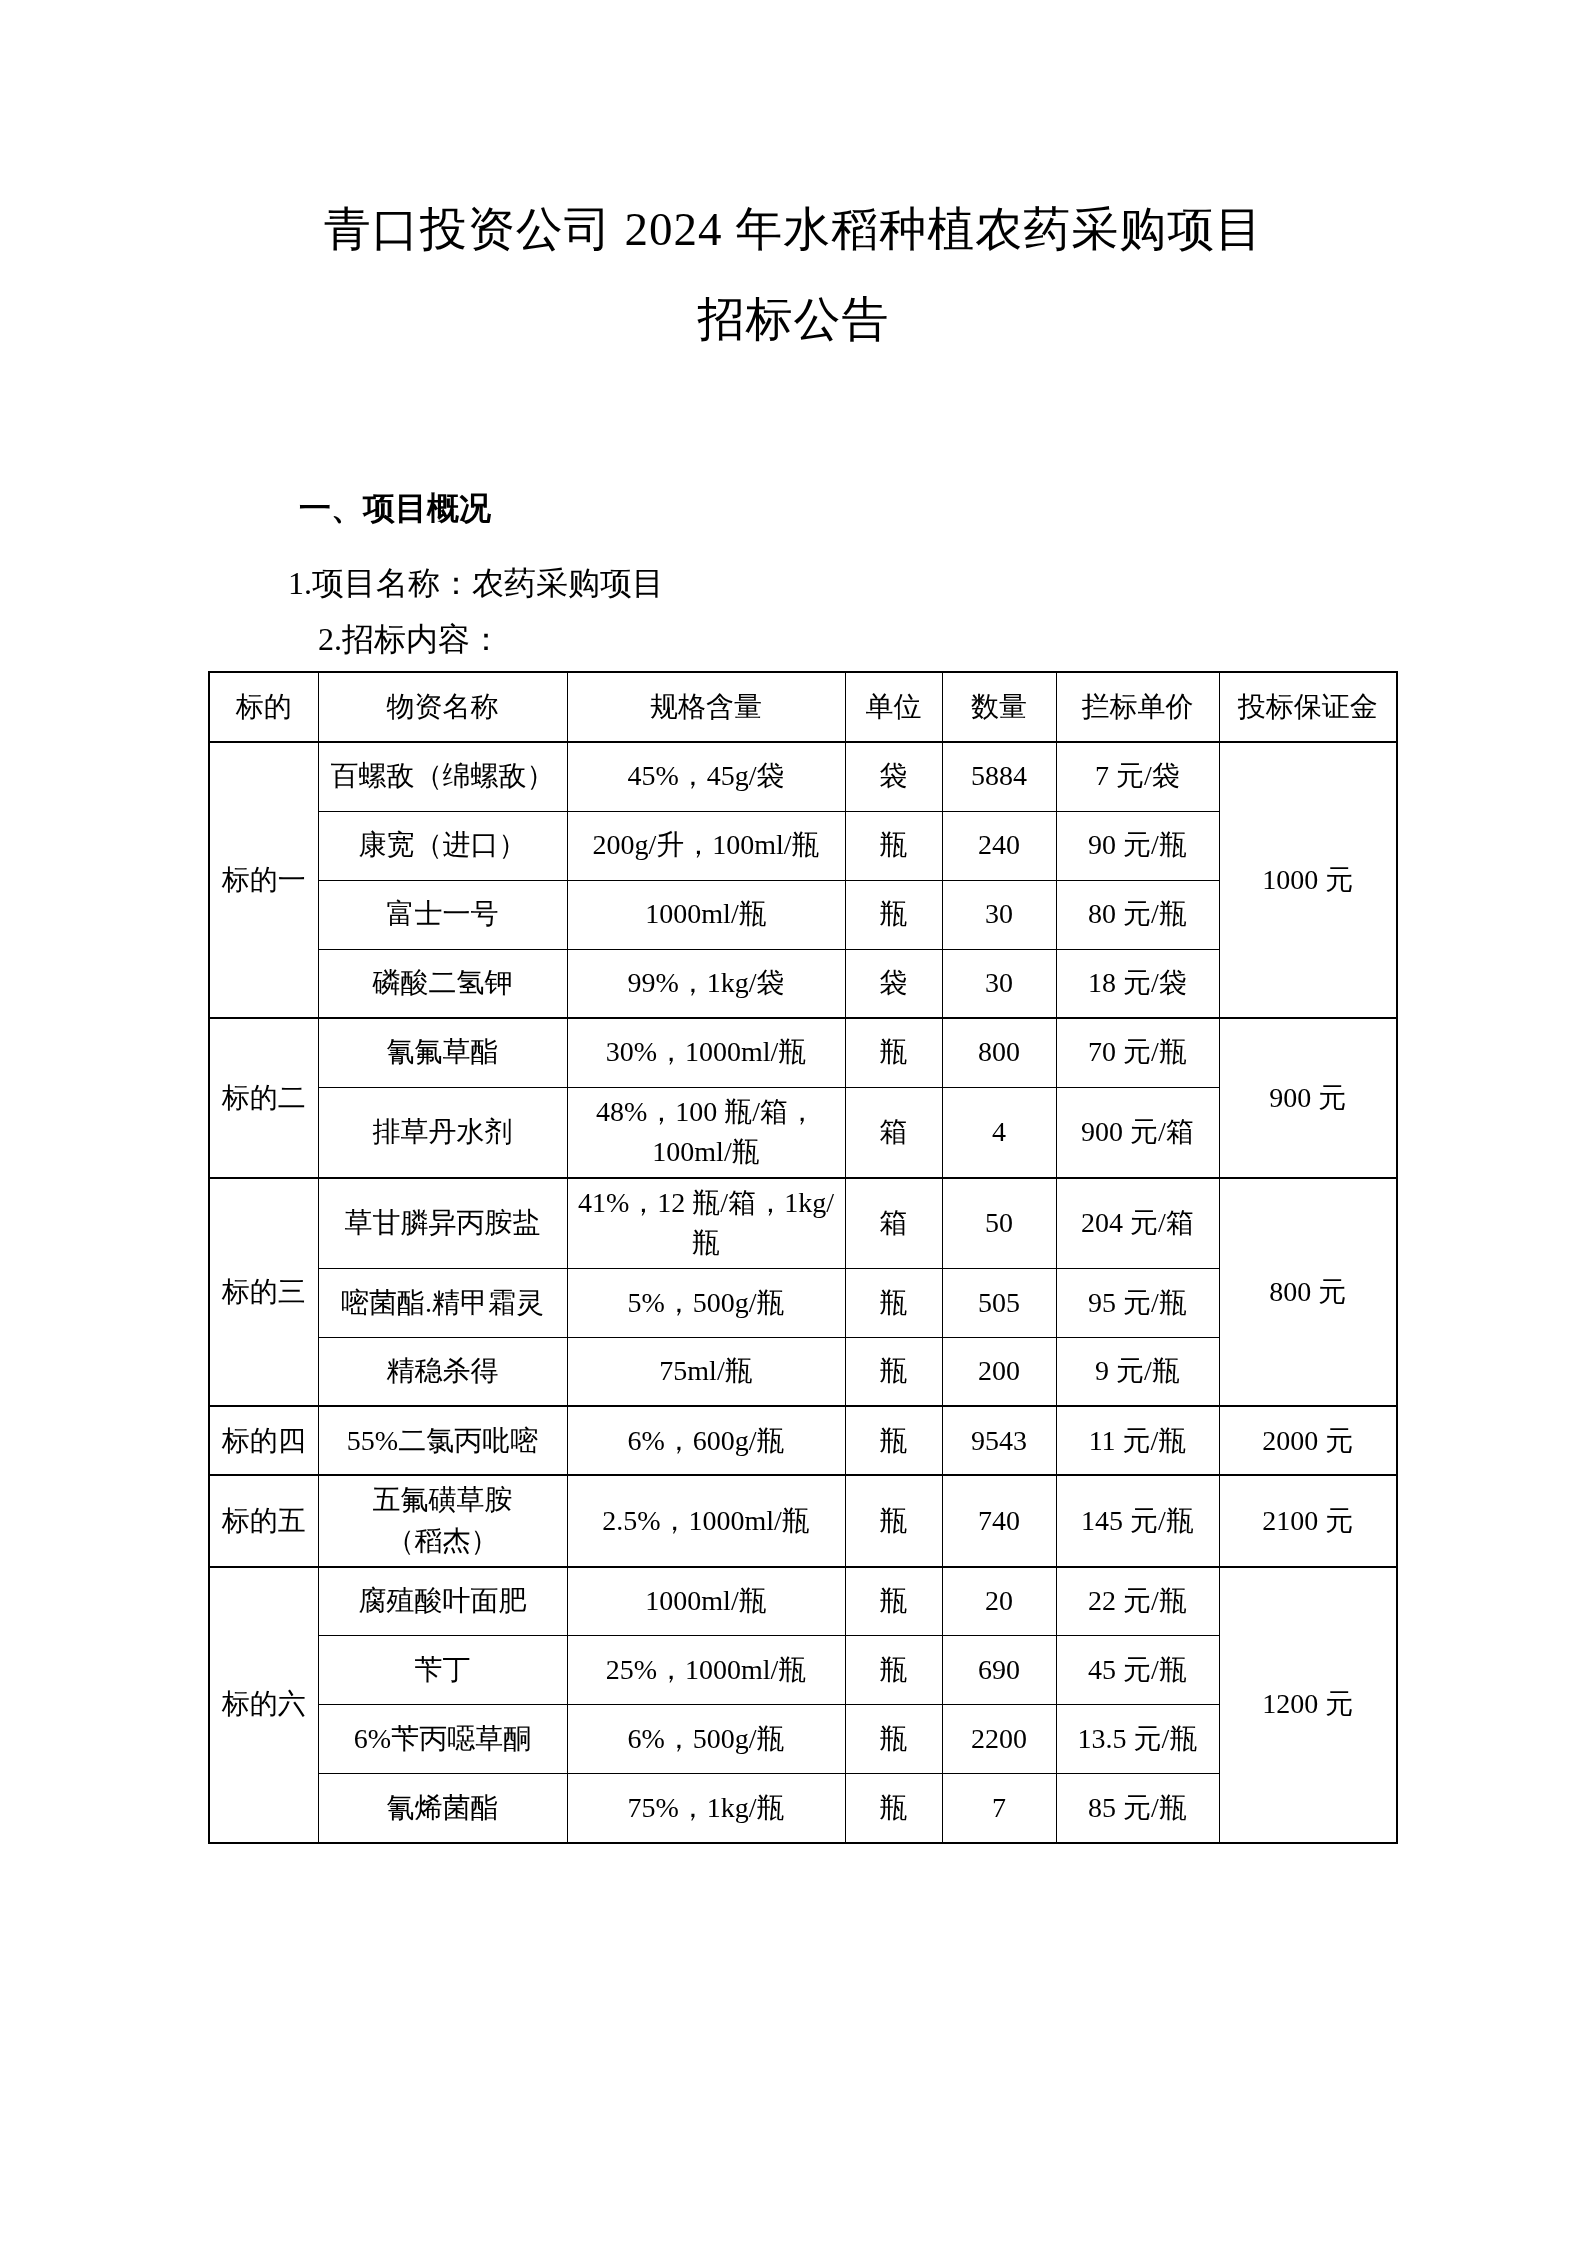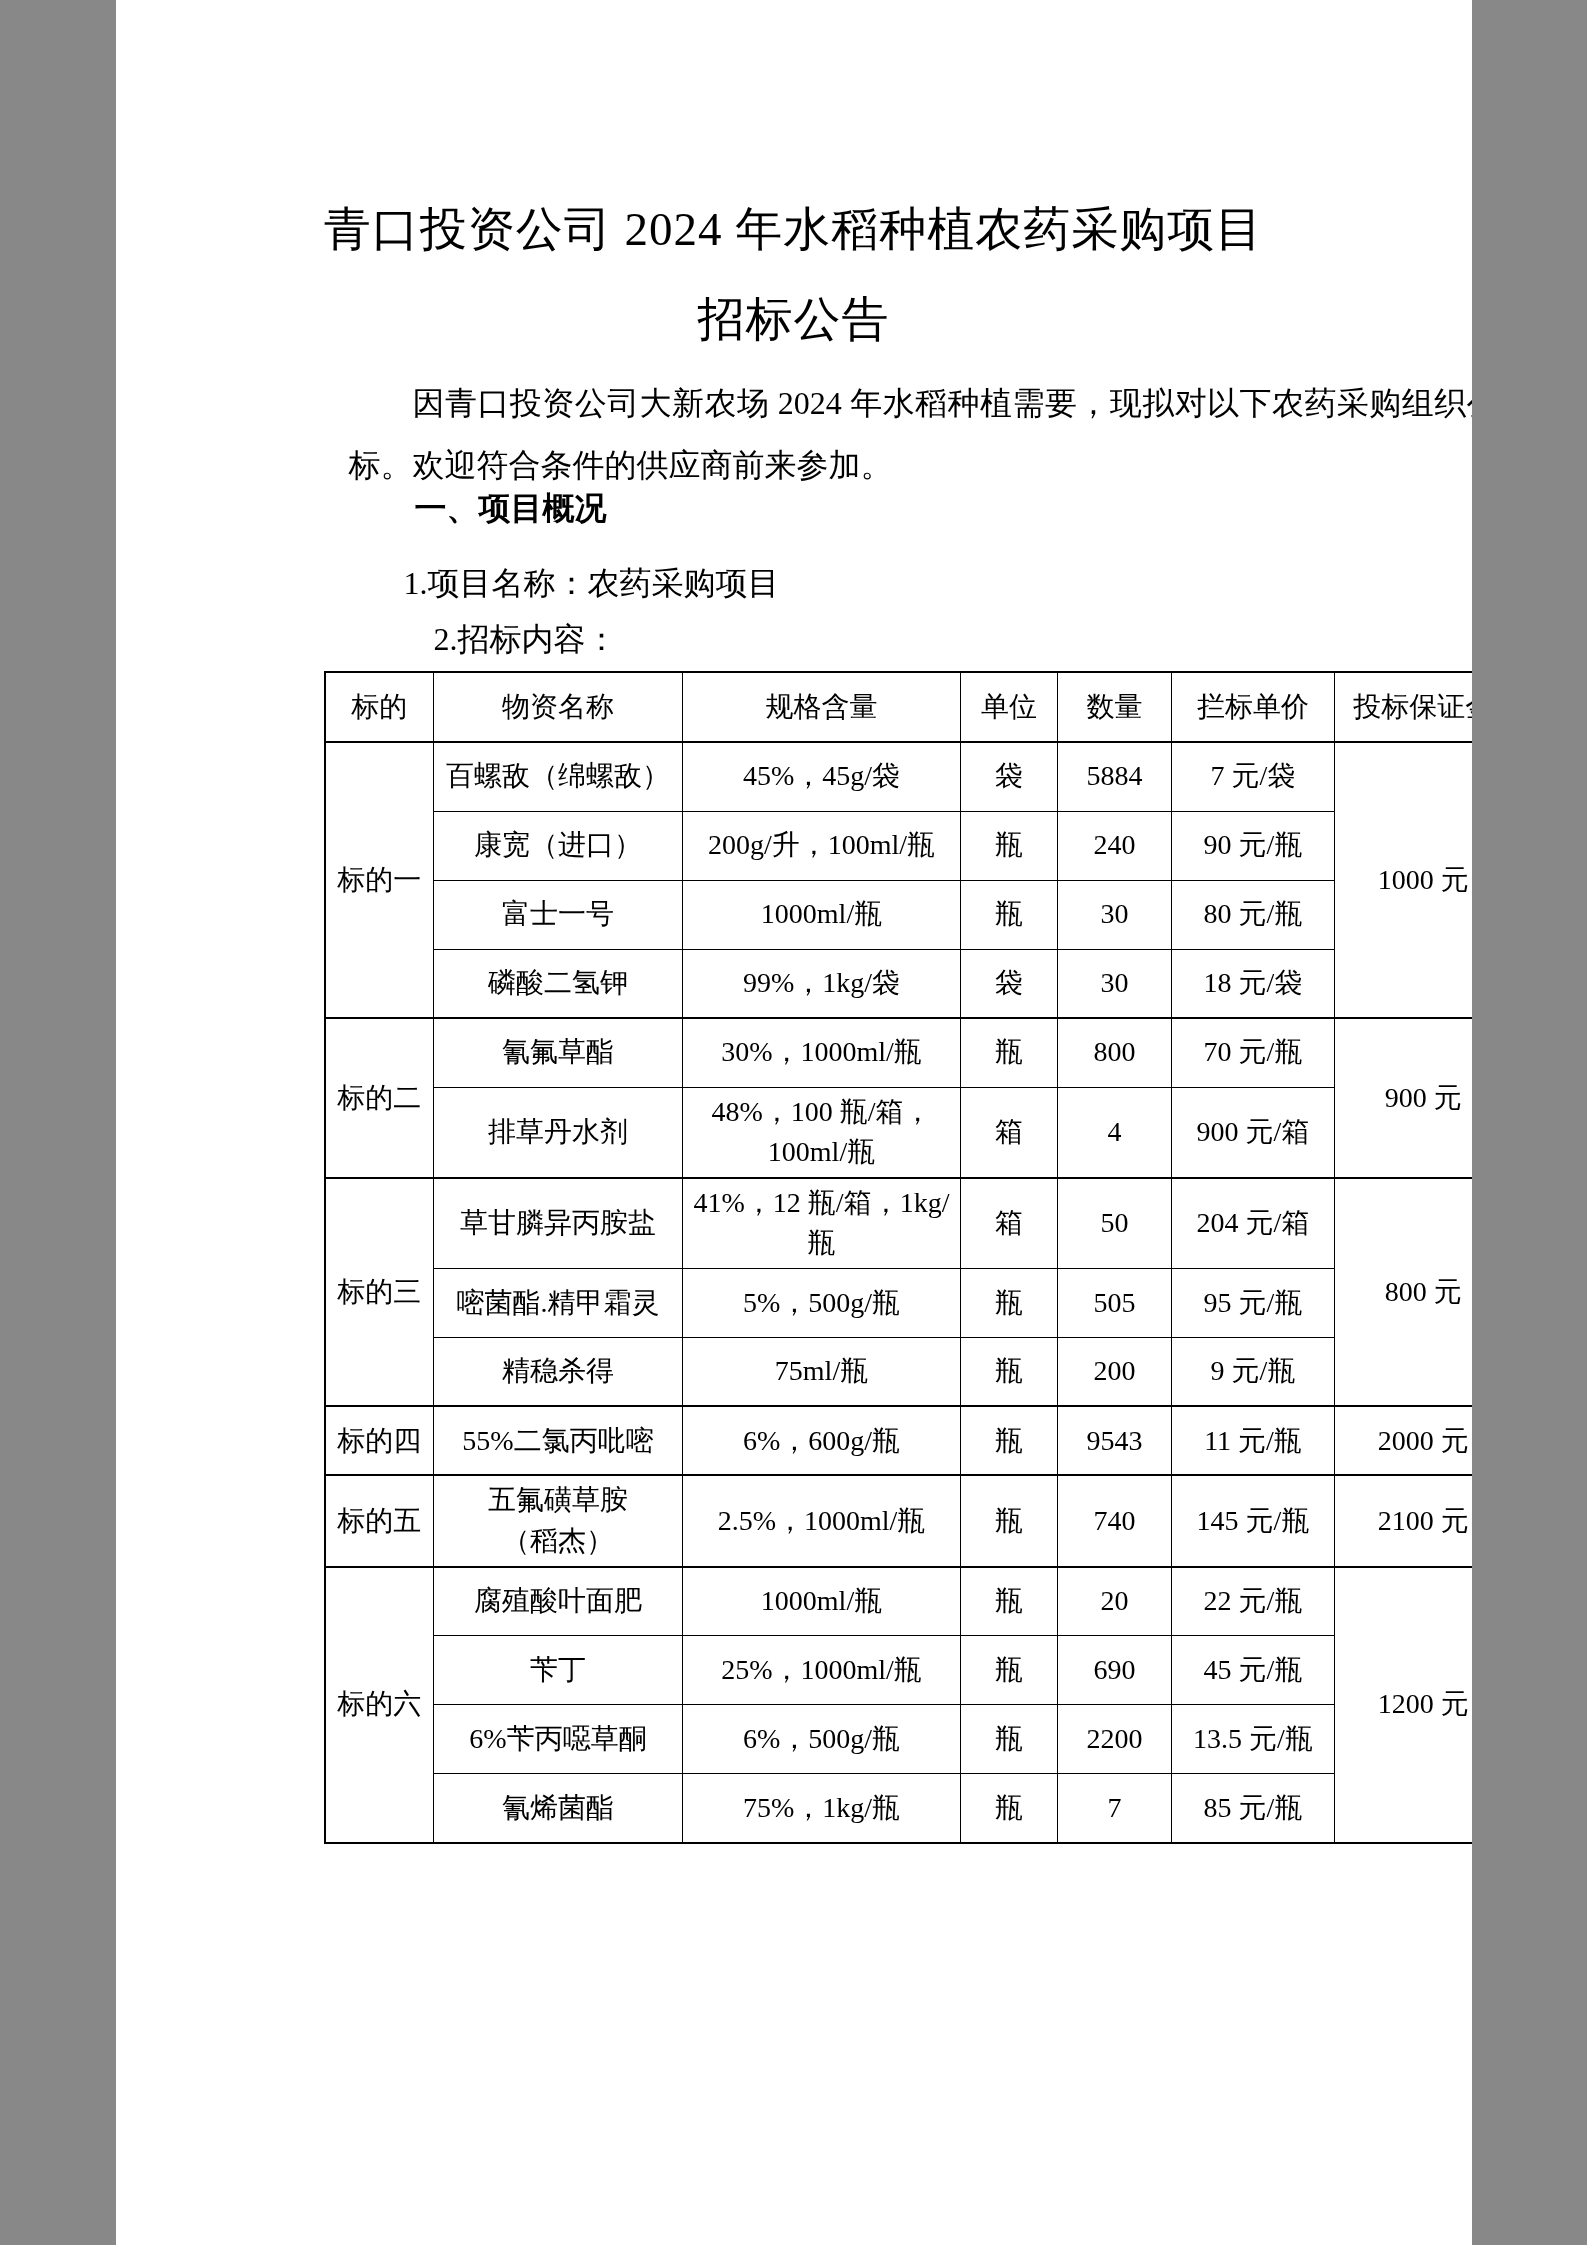--- a/index.html
+++ b/index.html
@@ -1,18 +1,18 @@
 <!DOCTYPE html>
 <html><head>
 <meta charset="utf-8">
 <style>
   html,body{margin:0;padding:0;background:#888;}
   .page{
     position:relative;
-    width:1356px;height:2245px;
+    width:1587px;height:2245px;
     margin:0 auto;
     background:#ffffff;
     color:#000;
     font-family:"Liberation Serif","DejaVu Serif",serif;
     overflow:hidden;
   }
   .title{
     position:absolute;left:0;width:100%;
     text-align:center;
     font-size:47px;
@@ -85,21 +85,20 @@
   }
 </style>
 </head>
 <body>
 
 <div class="page">
 
   <div class="title title-1">青口投资公司 2024 年水稻种植农药采购项目</div>
   <div class="title title-2">招标公告</div>
 
-  <p class="intro">因青口投资公司大新农场 2024 年水稻种植需要，现拟对以下农药采购组织公开招标。欢迎符合条件的供应商前来参加。</p>
 
   <div class="h2">一、项目概况</div>
   <div class="li li-1">1.项目名称：农药采购项目</div>
   <div class="li li-2">2.招标内容：</div>
 
   <table class="bid">
     <colgroup>
       <col style="width:109px">
       <col style="width:249px">
       <col style="width:278px">

